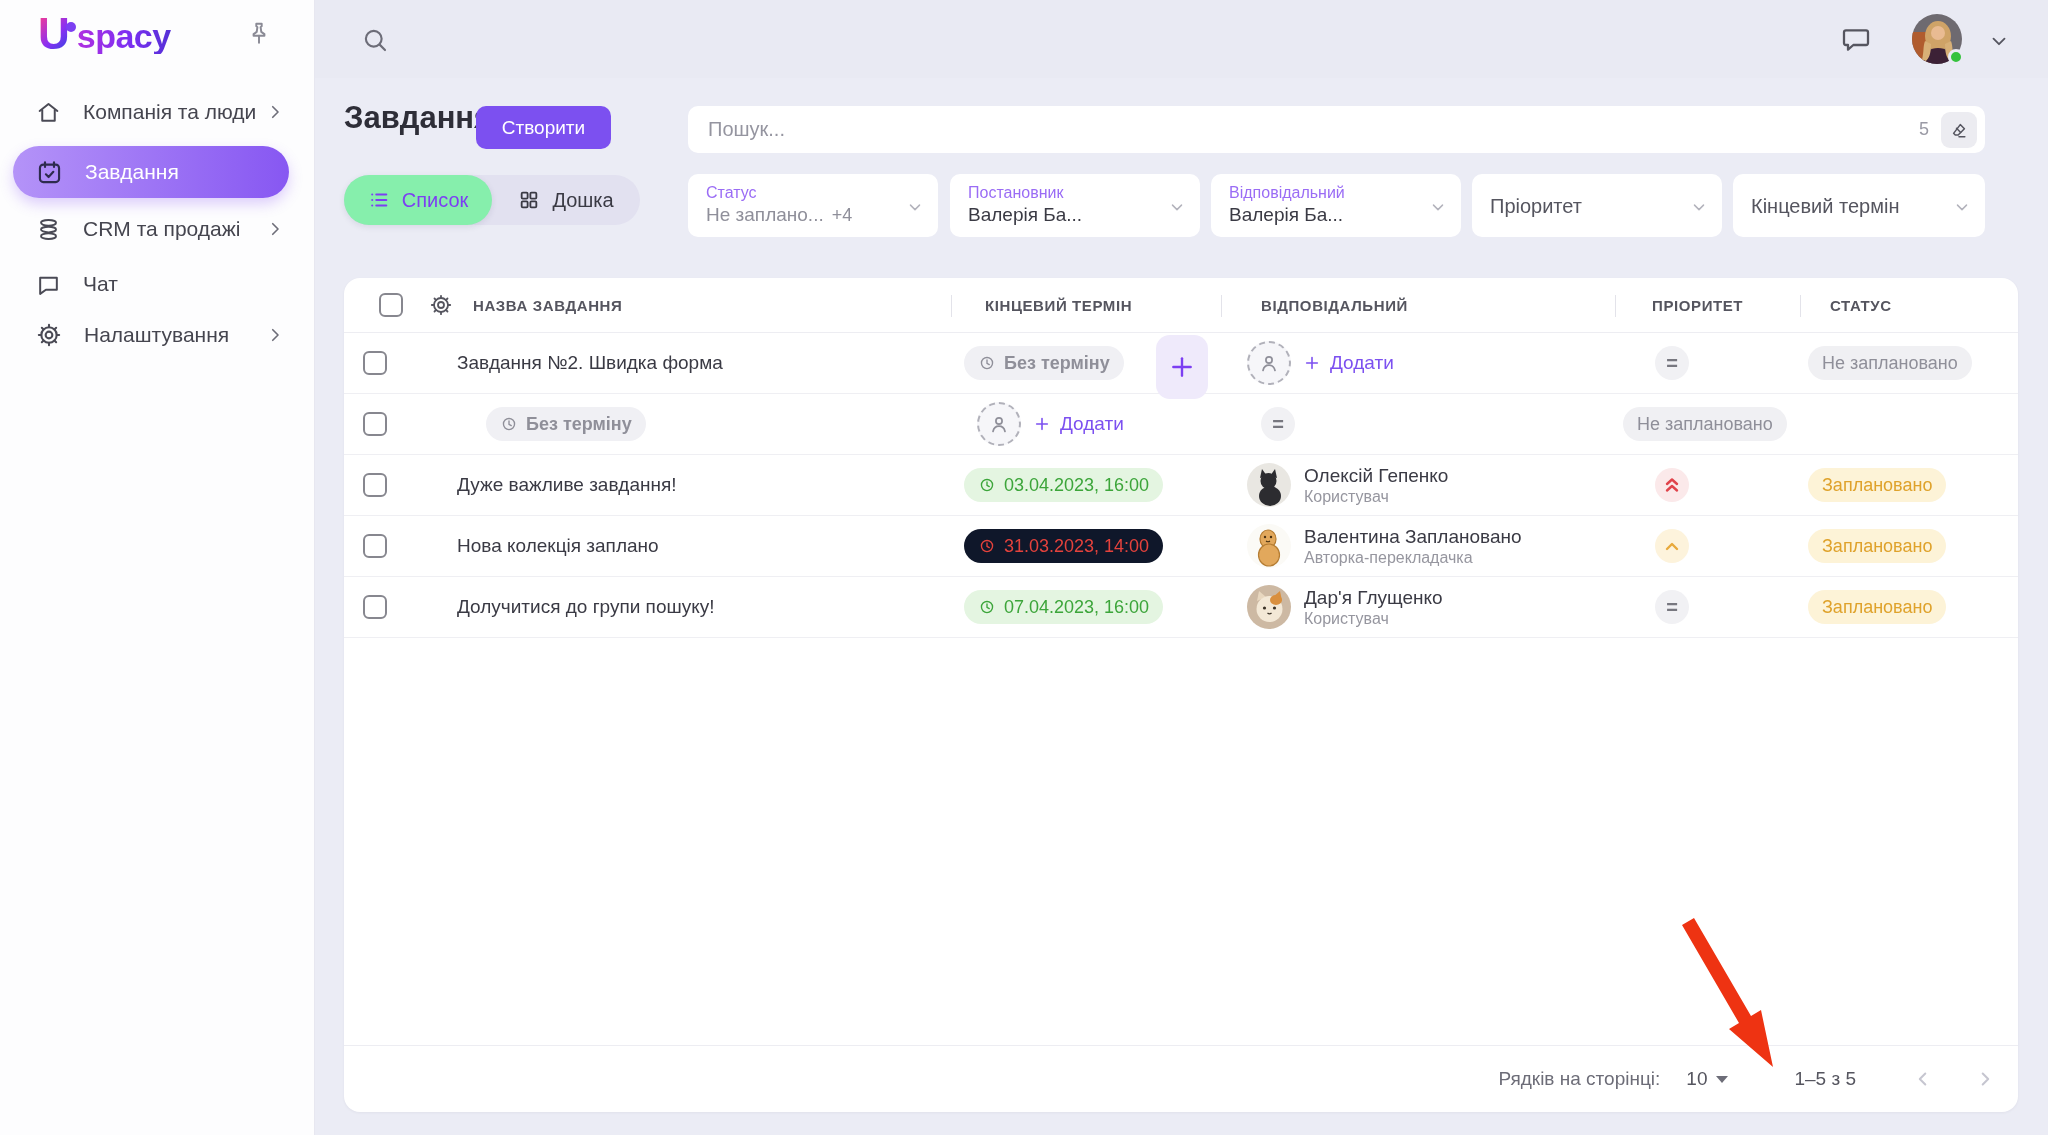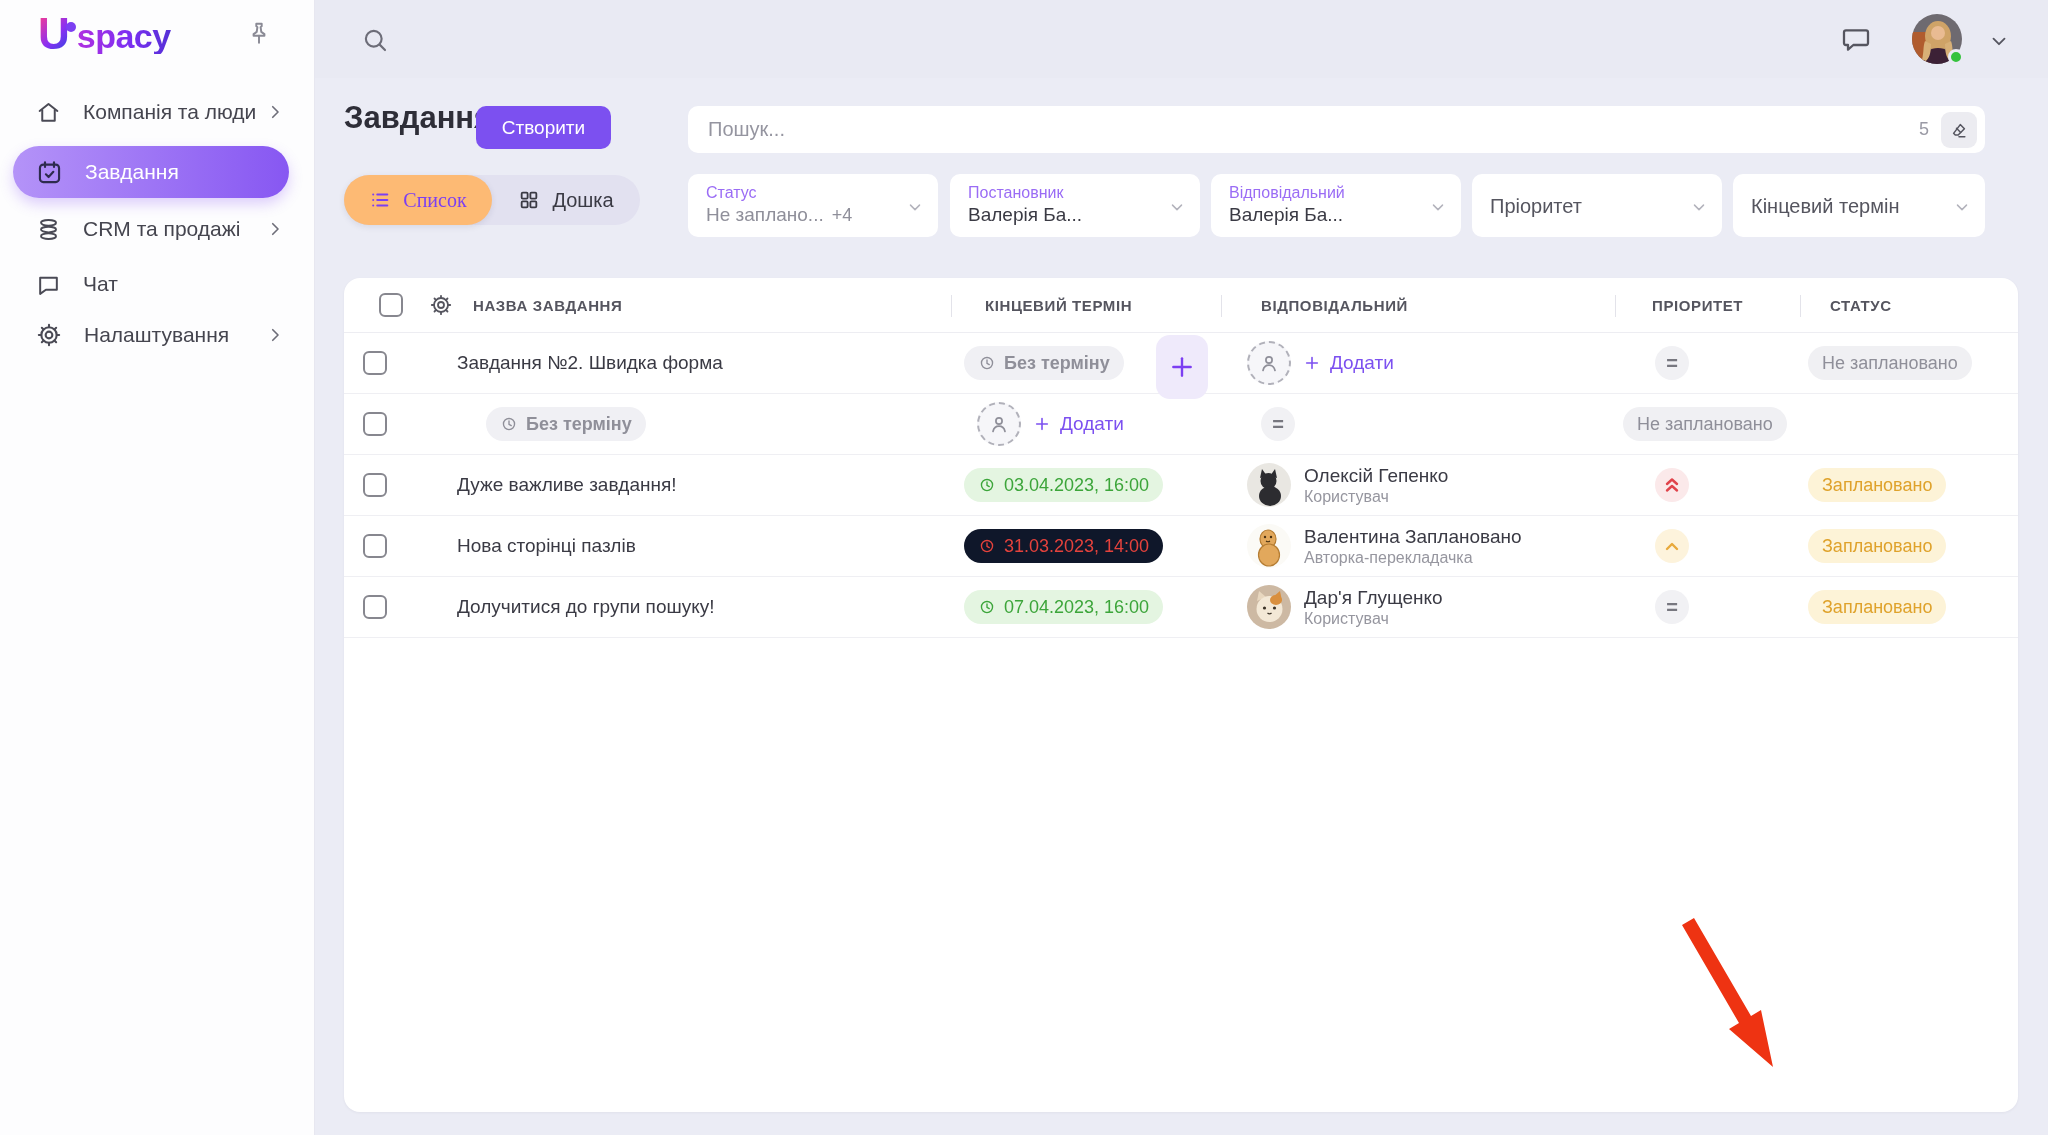--- a/index.html
+++ b/index.html
@@ -46,21 +46,21 @@
                 background:#7c50f0; color:#fff; font-size:19px; font-family:inherit; cursor:pointer; }
   .search-bar { position:absolute; left:373px; top:28px; width:1297px; height:47px; background:#ffffff; border-radius:10px;
                 display:flex; align-items:center; padding:0 8px 0 20px; }
   .search-bar input { flex:1; border:none; outline:none; font-size:20px; font-family:inherit; color:#3a3a44; background:transparent; }
   .search-bar input::placeholder { color:#9595a0; }
   .search-count { color:#9a9aa5; font-size:18px; margin-right:12px; }
   .erase-btn { width:36px; height:36px; border-radius:9px; background:#ececf1; display:flex; align-items:center; justify-content:center; color:#55555f; cursor:pointer; }
 
   .view-toggle { position:absolute; left:29px; top:97px; width:296px; height:50px; background:#e2e1f0; border-radius:25px; display:flex; }
   .vt-opt { flex:1; display:flex; align-items:center; justify-content:center; gap:12px; font-size:20px; color:#3a3a44; cursor:pointer; border-radius:25px; }
-  .vt-opt.active { background:#fdba74; color:#7c3ff2; box-shadow:0 2px 6px rgba(40,40,80,.10);font-family:Liberation Serif, serif; }
+  .vt-opt.active { background:#86efac; color:#7c3ff2; box-shadow:0 2px 6px rgba(40,40,80,.10); }
 
   .chip { position:absolute; top:96px; height:63px; background:#ffffff; border-radius:10px; padding:9px 16px 9px 18px; cursor:pointer; }
   .chip .chip-label { font-size:16px; color:#9a6cf5; line-height:20px; }
   .chip .chip-value { font-size:19px; color:#3a3a44; line-height:24px; }
   .chip .chip-value.muted, .chip .chip-extra { color:#8f8f9a; }
   .chip .chip-extra { font-size:18px; margin-left:8px; }
   .chip .chip-chev { position:absolute; right:14px; top:24px; color:#b3b3bc; }
   .chip.single { display:flex; align-items:center; }
   .chip.single .chip-value { font-size:20px; color:#55555f; }
 
@@ -442,21 +442,21 @@
               <polyline points="3 14.5 8 10 13 14.5"></polyline>
             </svg>
       </span>
         </span>
       <span class="status-cell"><span class="pill status-yellow">Заплановано</span></span>
     </div>
 
     <div class="tgrid trow">
       <span class="cb"></span>
         <span></span>
-      <span class="row-title">Нова сторінці пазлів</span>
+      <span class="row-title">Нова колекція заплано</span>
       <span class="c-term-cell"><span class="pill red">
             <svg width="18" height="18" viewBox="0 0 24 24" fill="none" stroke="currentColor" stroke-width="1.8" stroke-linecap="round">
               <circle cx="12" cy="12" r="7.4"></circle>
               <polyline points="12 8 12 12.4 15 14.2"></polyline>
             </svg>
             <span>31.03.2023, 14:00</span>
           </span></span>
       <span class="resp-cell">
         <span class="ava-img">
           <svg viewBox="0 0 44 44" width="44" height="44">
@@ -520,18 +520,36 @@
       <span class="status-cell"><span class="pill status-yellow">Заплановано</span></span>
     </div>
 
     <span class="quick-add">
       <svg width="26" height="26" viewBox="0 0 24 24" fill="none" stroke="currentColor" stroke-width="2.2" stroke-linecap="round">
           <line x1="12" y1="4" x2="12" y2="20"></line>
           <line x1="4" y1="12" x2="20" y2="12"></line>
         </svg>
     </span>
 
+    <div class="tfoot">
+      <span class="rpp-label">Рядків на сторінці:</span>
+      <span class="rpp-select">
+        <span>10</span>
+        <span class="rpp-caret"></span>
+      </span>
+      <span class="range">1–5 з 5</span>
+      <span class="pg-btn" style="margin-left:0">
+        <svg width="22" height="22" viewBox="0 0 24 24" fill="none" stroke="currentColor" stroke-width="2.2" stroke-linecap="round" stroke-linejoin="round">
+            <polyline points="14.5 6 8.5 12 14.5 18"></polyline>
+          </svg>
+      </span>
+      <span class="pg-btn">
+        <svg width="22" height="22" viewBox="0 0 24 24" fill="none" stroke="currentColor" stroke-width="2.2" stroke-linecap="round" stroke-linejoin="round">
+            <polyline points="9.5 6 15.5 12 9.5 18"></polyline>
+          </svg>
+      </span>
+    </div>
   </section>
 </main>
 
 <svg class="annot" viewBox="0 0 2048 1135">
   <polygon points="1682,925 1694,918 1751,1016 1761,1010 1773,1067 1729,1029 1739,1023" fill="#ee3312"></polygon>
 </svg>
 
 </body></html>

